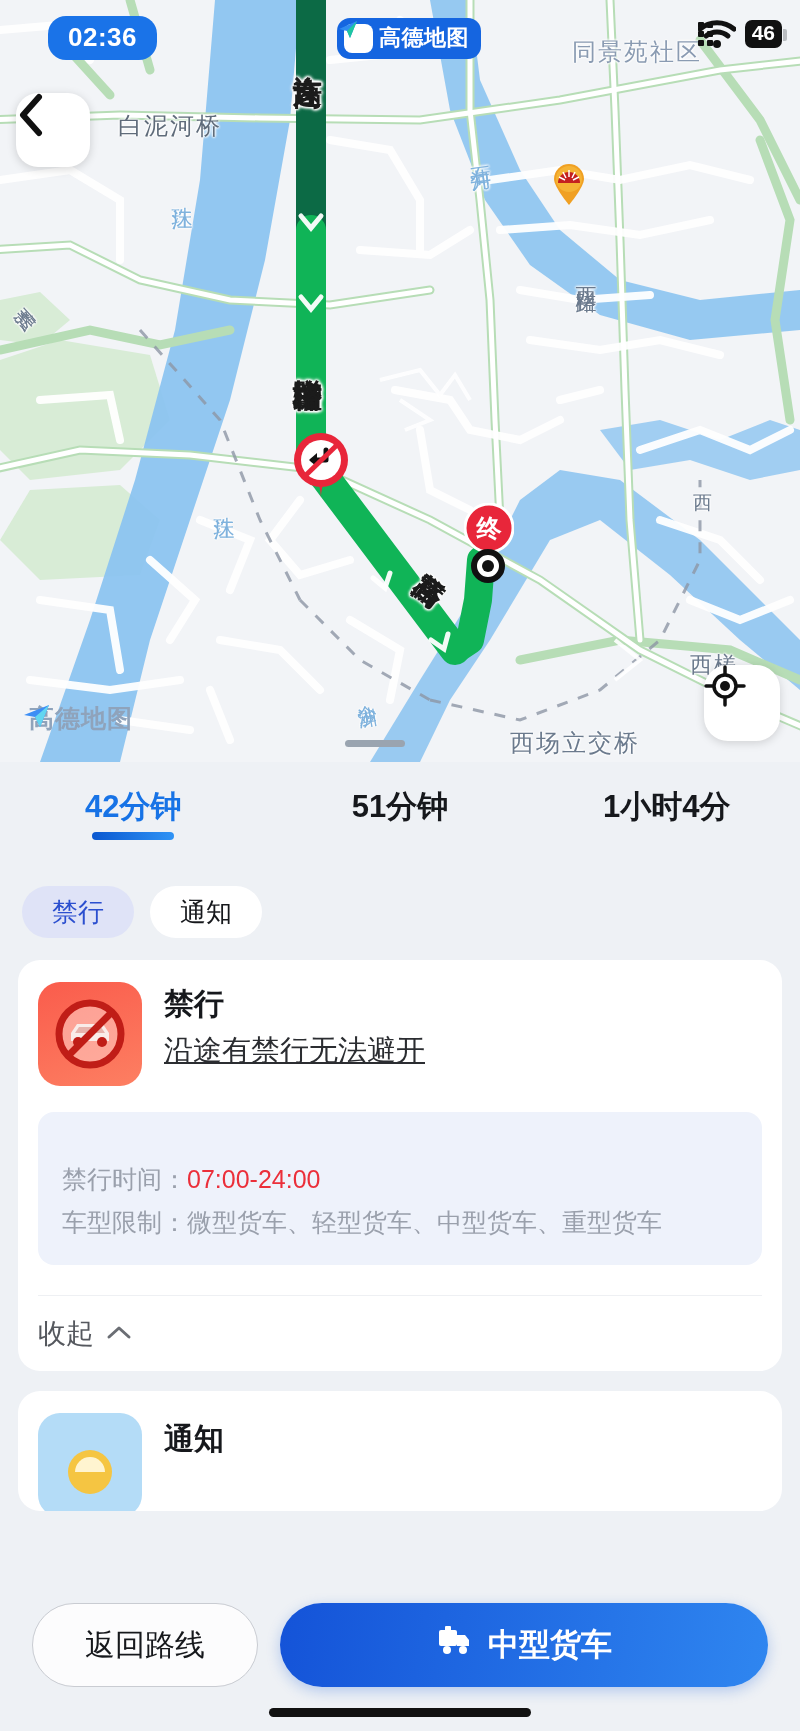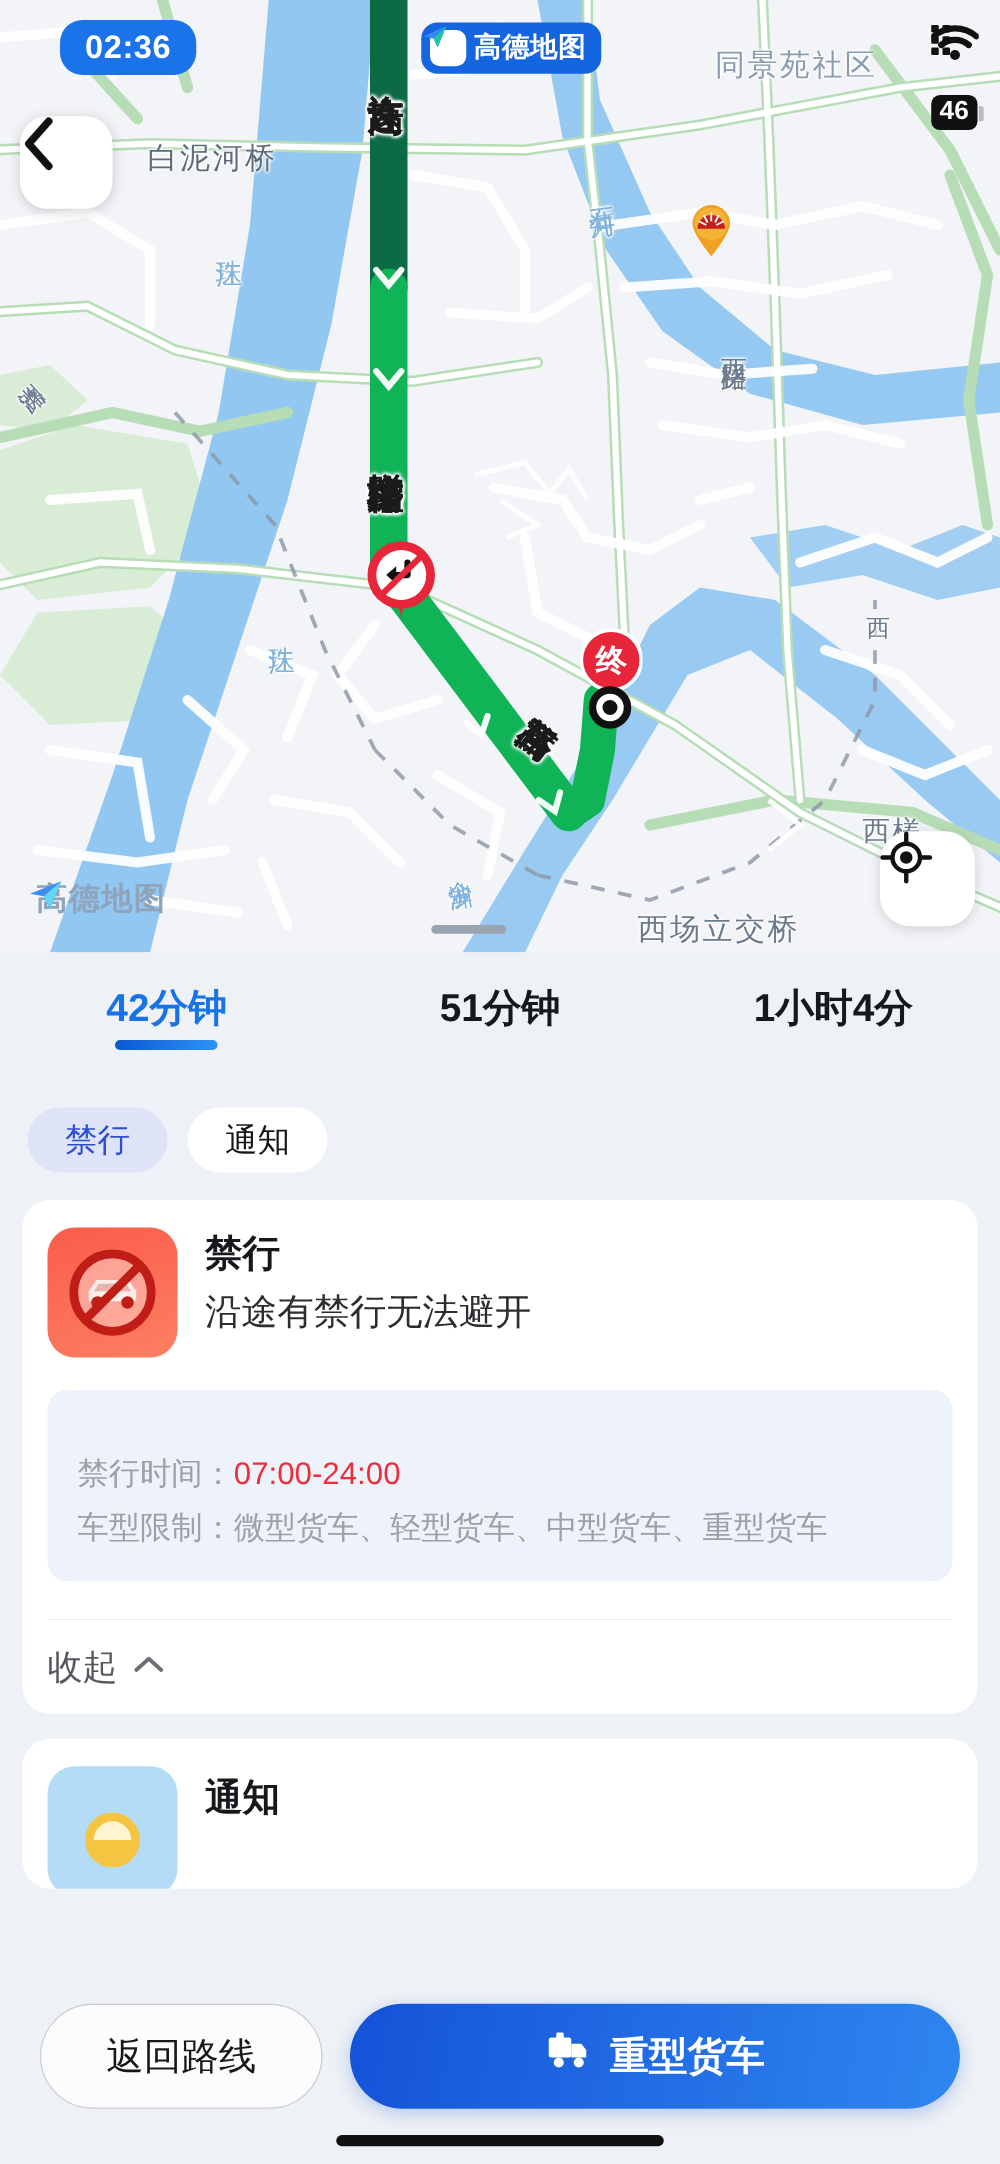--- a/index.html
+++ b/index.html
@@ -57,21 +57,21 @@
 
   
   .clock-pill {
     position:absolute; left:48px; top:16px;
     background:#1a73e8; color:#fff;
     border-radius:18px; padding:6px 20px 7px;
     font-size:26px; font-weight:600; letter-spacing:.5px;
   }
   .status-right {
     position:absolute; right:18px; top:20px;
-    display:flex; gap:16px;flex-direction:column;
+    display:flex; align-items:center; gap:16px;
   }
   .sig-dots { display:grid; grid-template-columns:repeat(2,6px); grid-template-rows:repeat(3,6px); gap:3px; }
   .sig-dots i { display:block; width:6px; height:6px; background:#111; border-radius:1px; }
   .battery {
     background:#111; color:#fff; border-radius:7px;
     font-size:21px; font-weight:700;
     padding:1px 7px 3px; line-height:1.15;
     position:relative;
   }
   .battery::after {
@@ -166,21 +166,21 @@
     border-radius:22px; padding:22px 20px 0 20px;
   }
   .card-head { display:flex; gap:22px; align-items:flex-start; }
   .icon-forbid {
     width:104px; height:104px; border-radius:22px; flex:0 0 auto;
     background:linear-gradient(160deg,#fa5c4c,#fd7f62);
     display:flex; align-items:center; justify-content:center;
   }
   .card-head-txt { padding-top:2px; }
   .card-title { font-size:30px; font-weight:bold; color:#16181c; line-height:1.35; }
-  .card-sub { font-size:29px; color:#2b2d31; line-height:1.45; margin-top:4px; }
+  .card-sub { font-size:29px; color:#2b2d31; line-height:1.45; margin-top:4px;text-decoration:underline; }
 
   
   .resblock {
     margin:26px 0 0 0; background:#eef2fb; border-radius:16px;
     padding:20px 22px 22px 22px;
   }
   .res-head { display:flex; gap:20px; align-items:flex-start; }
   .res-icon { width:62px; height:62px; flex:0 0 auto; }
   .res-title { font-size:29px; font-weight:bold; color:#16181c; line-height:1.2; }
   .res-desc { font-size:25px; color:#9aa0ac; margin-top:9px; line-height:1.3; }
@@ -512,19 +512,19 @@
       <div class="btn-primary">
         <span>
           <svg width="36" height="32" viewBox="0 0 36 32">
             <rect x="3" y="5" width="18" height="16" rx="2" fill="#ffffff"></rect>
             <path d="M21 10 L29 10 L33 15 L33 21 L21 21 Z" fill="#ffffff"></path>
             <rect x="9" y="1" width="6" height="5" rx="1" fill="#ffffff"></rect>
             <circle cx="11" cy="25" r="4" fill="#ffffff"></circle>
             <circle cx="27" cy="25" r="4" fill="#ffffff"></circle>
           </svg>
         </span>
-        <span>重型货车</span>
+        <span>中型货车</span>
       </div>
       <div class="home-ind"></div>
     </div>
 
   </div>
 </div>
 
 </body></html>

